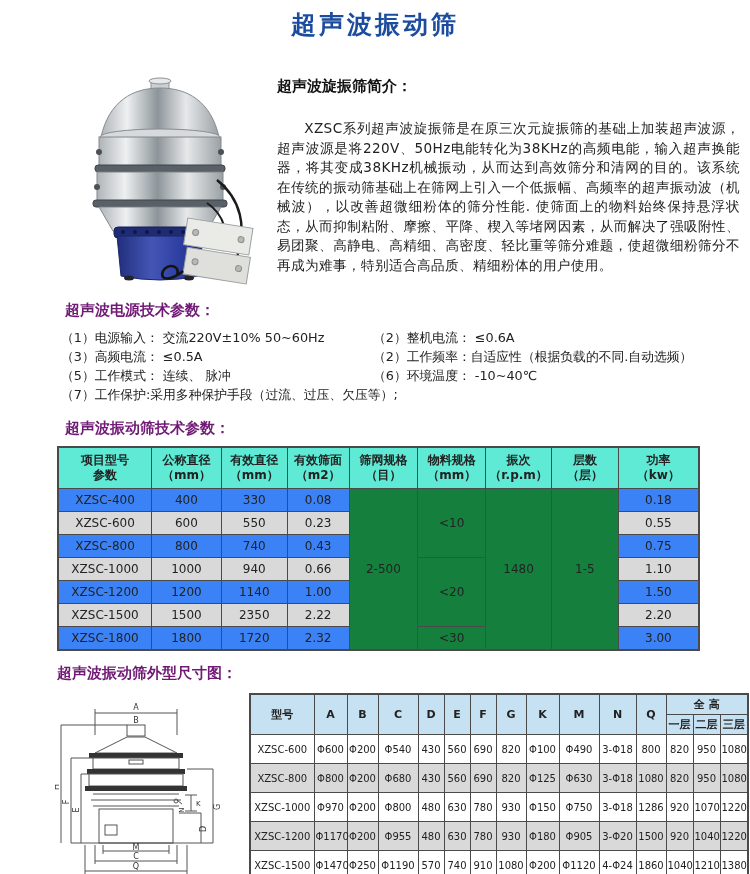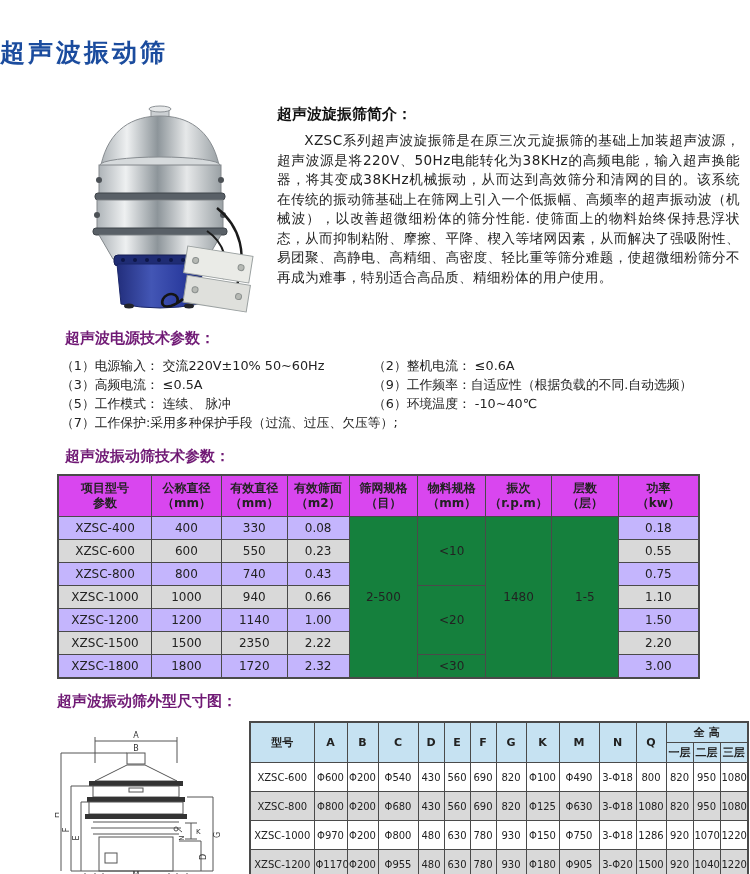--- a/index.html
+++ b/index.html
@@ -1,37 +1,37 @@
 <!DOCTYPE html>
 <html><head>
 <meta charset="utf-8">
 <style>
   html,body{margin:0;padding:0;background:#ffffff;}
   .page{width:750px;height:874px;background:#fff;overflow:hidden;position:relative;
         font-family:"DejaVu Sans","Liberation Sans",sans-serif;color:#222;}
-  .title{margin:0;padding-top:36px;text-align:left;font-size:25px;font-weight:bold;
+  .title{margin:0;padding-top:8px;text-align:center;font-size:25px;font-weight:bold;
          color:#1b4c9e;letter-spacing:3px;}
   .top{display:flex;margin:34px 8px 0 57px;gap:14px;}
   .photo{width:206px;height:212px;flex:none;}
   .intro{flex:1;padding-right:2px;}
-  .intro h2{font-size:15px;margin:2px 0 7px;color:#111;}
+  .intro h2{font-size:15px;margin:2px 0 23px;color:#111;}
   .intro p{font-size:13.6px;line-height:19.5px;margin:0;color:#222;text-indent:2em;
            text-align:justify;letter-spacing:0.4px;}
   .sec-h{font-size:15px;font-weight:bold;color:#701a75;margin:8px;}
   .power{margin:14px 8px 0 57px;}
   .power-grid{display:grid;grid-template-columns:312px 1fr;font-size:12.8px;line-height:19px;
               margin-top:4px;padding-left:4px;color:#222;}
   .power-grid div:last-child{grid-column:1 / -1;}
   .tech{margin:15px 0 0 57px;}
   table{border-collapse:collapse;}
   #tech-table{width:643px;margin-top:7px;border:2px solid #4a4a4a;}
-  #tech-table th{background:#d946ef;font-size:12px;line-height:15px;padding:5px 1px;
+  #tech-table th{background:#5eead4;font-size:12px;line-height:15px;padding:5px 1px;
                  border:1px solid #4a4a4a;white-space:pre-line;font-weight:bold;color:#222;}
   #tech-table td{font-size:12px;text-align:center;height:22px;padding:0 2px;
-                 border:1px solid #4a4a4a;background:#c4b5fd;color:#222;}
+                 border:1px solid #4a4a4a;background:#3b82f6;color:#222;}
   #tech-table tbody tr:nth-child(even) td:not(.span){background:#d9d9d9;}
   #tech-table td.span{background:#15803d;}
   .dims{margin:13px 0 0 55px;}
   .dims .sec-h{margin-left:2px;}
   .dims-row{display:flex;margin-top:6px;gap:6px;align-items:flex-start;}
   .drawing{flex:none;margin-top:10px;}
   #dims-table{width:499px;table-layout:fixed;border:2px solid #4a4a4a;margin-top:2px;}
   #dims-table th{background:#c6e2f2;font-size:11px;padding:2px 0;border:1px solid #4a4a4a;
                  font-weight:bold;color:#222;}
   #dims-table td{font-size:10px;text-align:center;height:28px;border:1px solid #4a4a4a;
@@ -110,21 +110,21 @@
       <p>XZSC系列超声波旋振筛是在原三次元旋振筛的基础上加装超声波源，超声波源是将220V、50Hz电能转化为38KHz的高频电能，输入超声换能器，将其变成38KHz机械振动，从而达到高效筛分和清网的目的。该系统在传统的振动筛基础上在筛网上引入一个低振幅、高频率的超声振动波（机械波），以改善超微细粉体的筛分性能. 使筛面上的物料始终保持悬浮状态，从而抑制粘附、摩擦、平降、楔入等堵网因素，从而解决了强吸附性、易团聚、高静电、高精细、高密度、轻比重等筛分难题，使超微细粉筛分不再成为难事，特别适合高品质、精细粉体的用户使用。</p>
     </div>
   </div>
 
   <div class="power">
     <h2 class="sec-h">超声波电源技术参数：</h2>
     <div class="power-grid">
       <div>（1）电源输入：  交流220V±10%    50~60Hz</div>
       <div>（2）整机电流：  ≤0.6A</div>
       <div>（3）高频电流：  ≤0.5A</div>
-      <div>（9）工作频率：自适应性（根据负载的不同.自动选频）</div>
+      <div>（2）工作频率：自适应性（根据负载的不同.自动选频）</div>
       <div>（5）工作模式：  连续、 脉冲</div>
       <div>（6）环境温度：  -10~40℃</div>
       <div>（7）工作保护:采用多种保护手段（过流、过压、欠压等）;</div>
     </div>
   </div>
 
   <div class="tech">
     <h2 class="sec-h">超声波振动筛技术参数：</h2>
     <table id="tech-table">
       <colgroup>

